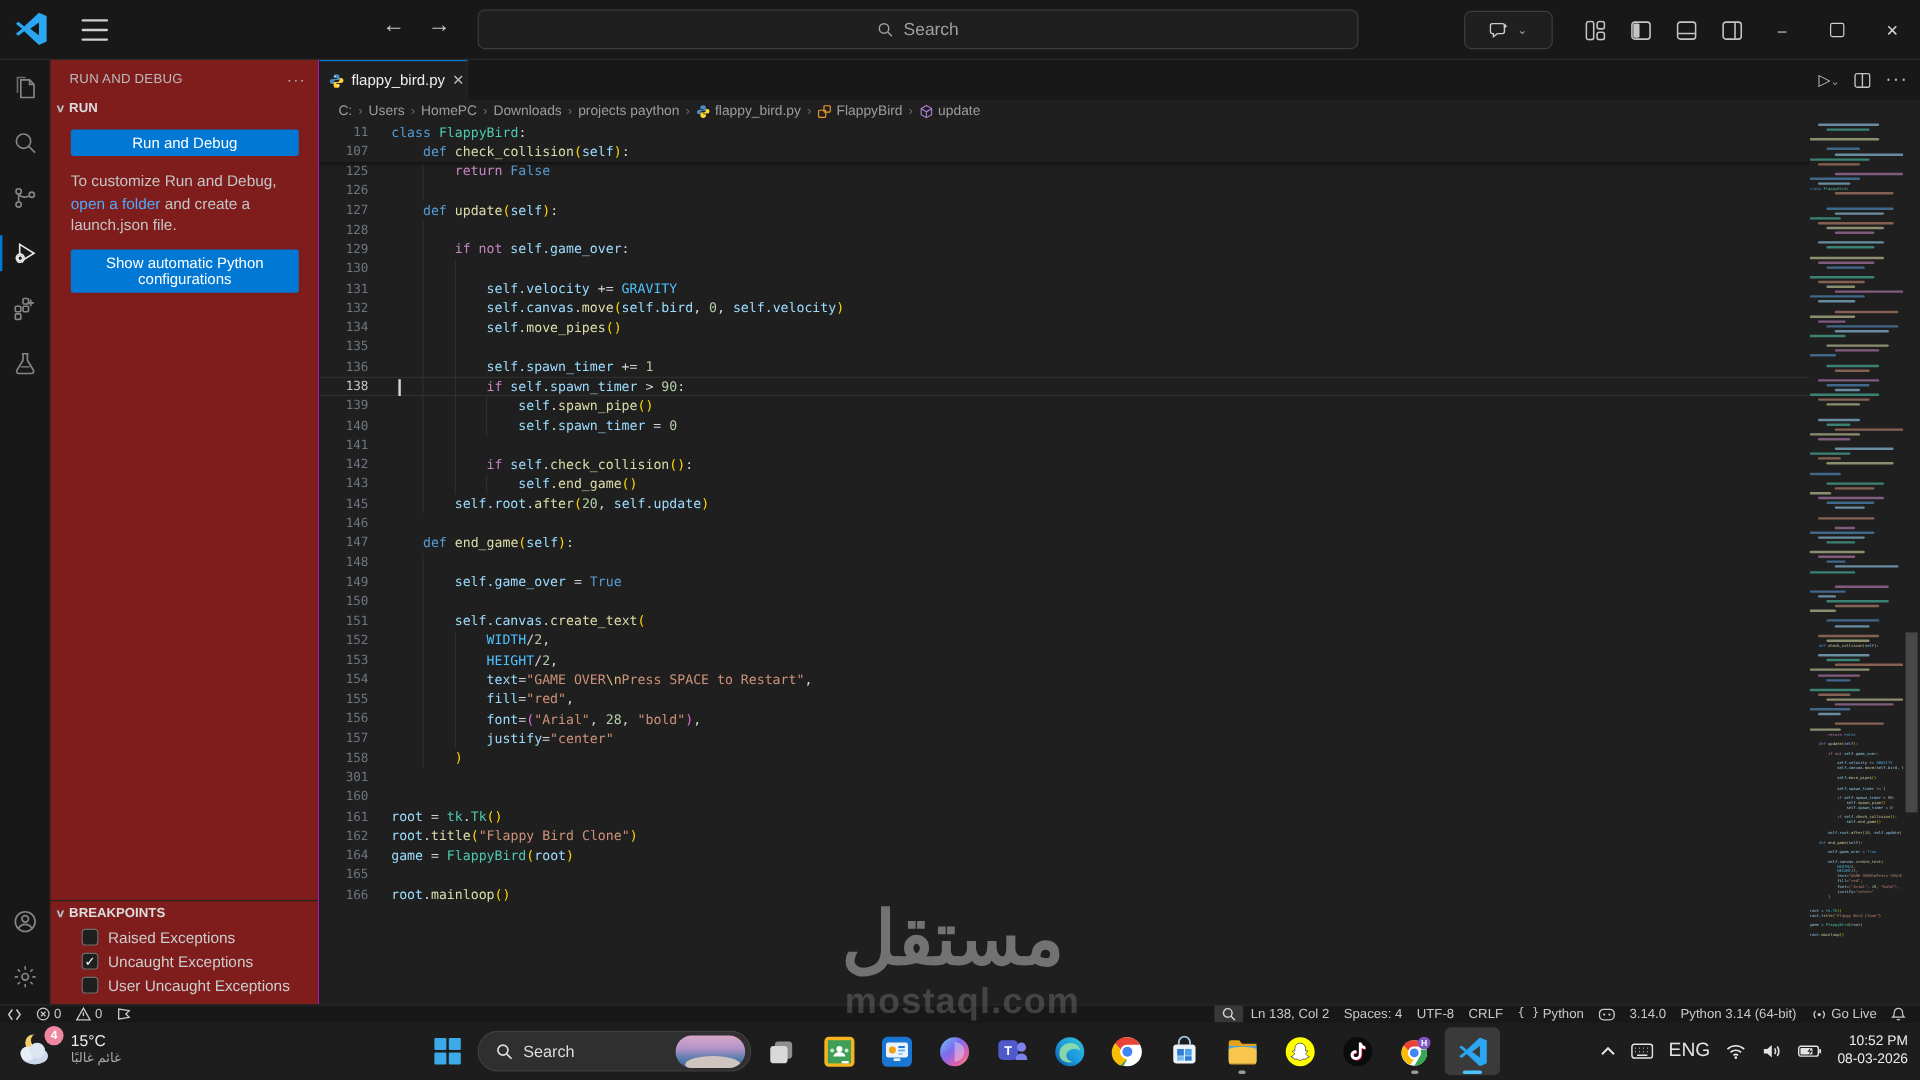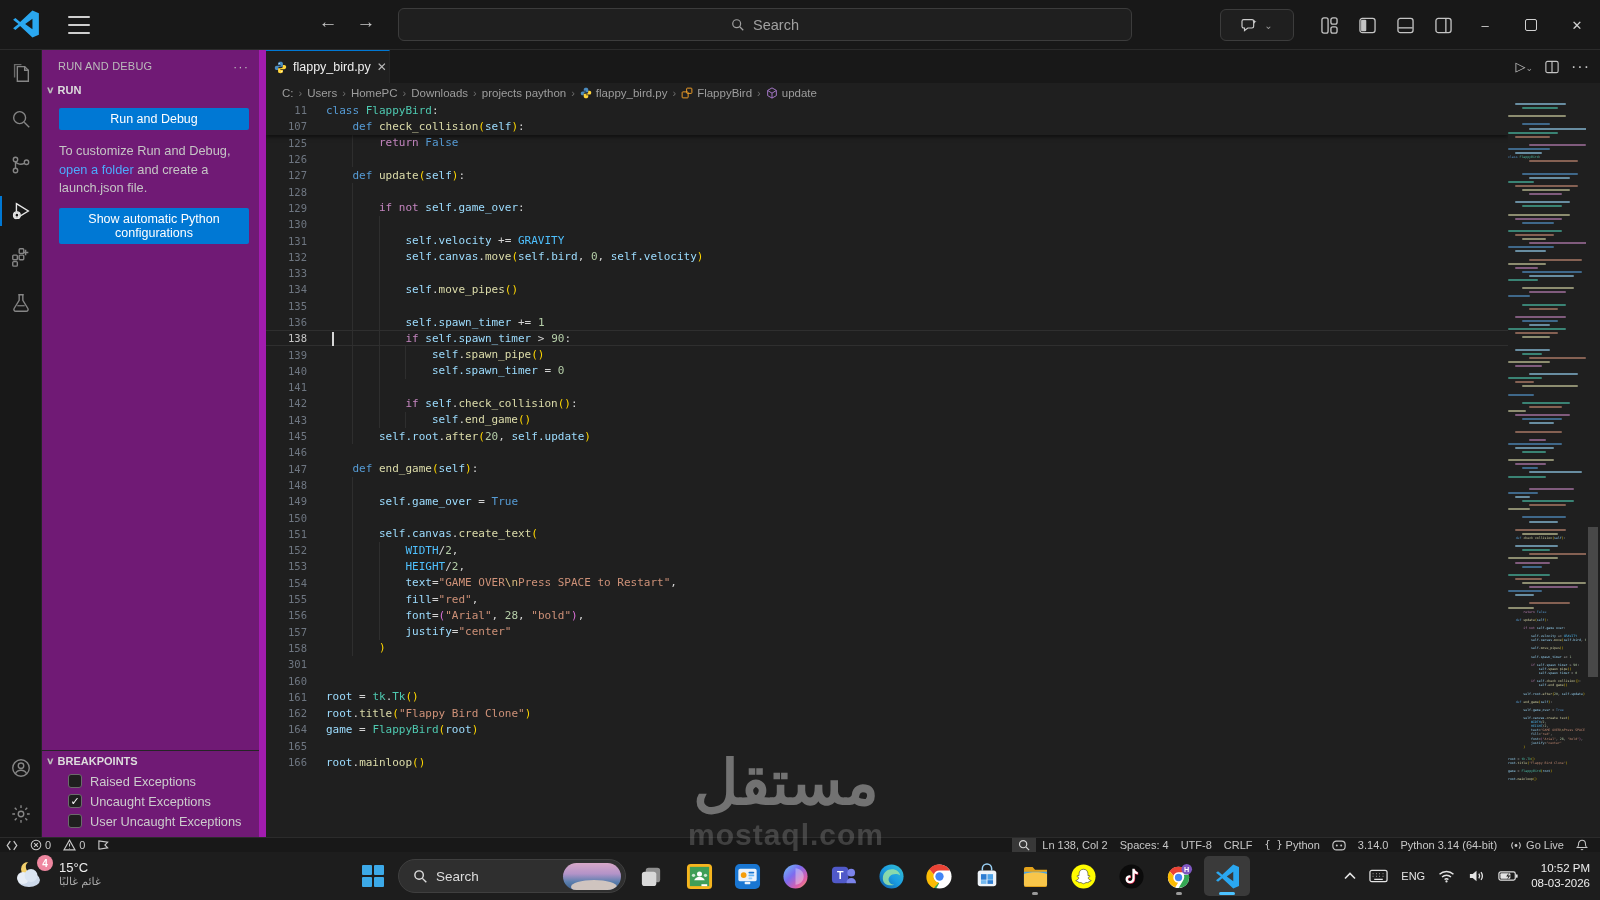--- a/index.html
+++ b/index.html
@@ -28,21 +28,21 @@
 
   
   #workbench{position:absolute;left:0;top:50px;width:1600px;height:787px;display:flex;}
   
   #activitybar{width:42px;background:#181818;border-right:1px solid #252525;display:flex;flex-direction:column;box-sizing:border-box;}
   .act-item{height:46px;display:flex;align-items:center;justify-content:center;color:#868686;position:relative;cursor:pointer;}
   .act-item.active{color:#e7e7e7;}
   .act-item.active::before{content:"";position:absolute;left:0;top:8px;bottom:8px;width:2px;background:#0078d4;}
   #act-spacer{flex:1;}
   
-  #sidebar{width:224px;background:#701a75;border-right:7px solid #a21caf;box-sizing:border-box;position:relative;font-size:13px;}
+  #sidebar{width:224px;background:#7f1d1d;border-right:1px solid #a21caf;box-sizing:border-box;position:relative;font-size:13px;}
   #sb-header{height:32px;display:flex;align-items:center;padding:0 10px 0 16px;font-size:11px;color:#bbb;letter-spacing:.2px;}
   #sb-header .more{margin-left:auto;color:#bbb;letter-spacing:1px;font-size:13px;}
   #run-row{display:flex;align-items:center;gap:4px;padding:2px 0 2px 5px;font-size:11px;font-weight:bold;color:#ddd;}
   .chev{font-size:9px;color:#bbb;transform:scaleX(1.3);}
   .sb-btn{display:block;margin:10px 17px 0 17px;width:190px;background:#0078d4;color:#fff;border:none;
           border-radius:2px;font-size:12.5px;padding:4px 2px;text-align:center;cursor:pointer;font-family:inherit;}
   #sb-note{margin:12px 17px 0 17px;color:#c5c5c5;font-size:12.8px;line-height:1.45;}
   #sb-note a{color:#4daafc;text-decoration:none;}
   #breakpoints{position:absolute;left:0;right:0;bottom:0;border-top:1px solid #252525;padding-bottom:6px;}
   #bp-header{display:flex;align-items:center;gap:4px;padding:4px 0 4px 5px;font-size:11px;font-weight:bold;color:#ddd;}
@@ -105,27 +105,27 @@
   .tb-cell.active{background:#3a3a3a;}
   .tb-dot{position:absolute;bottom:1px;left:50%;transform:translateX(-50%);width:6px;height:3px;border-radius:2px;background:#9a9a9a;}
   .tb-dot.blue{width:16px;background:#4cc2ff;}
   #search-pill{height:34px;width:228px;border-radius:17px;background:#2f2f2f;border:1px solid #3f3f3f;
                display:flex;align-items:center;gap:8px;padding:0 4px 0 14px;box-sizing:border-box;cursor:pointer;}
   #search-pill .lbl{font-size:13.5px;color:#ddd;flex:1;}
   #pill-art{width:58px;height:27px;border-radius:14px;overflow:hidden;position:relative;
             background:linear-gradient(180deg,#d8a8c8 0%,#b393c8 40%,#5b7fae 70%,#3c5e8e 100%);}
   #pill-art::after{content:"";position:absolute;left:8px;bottom:-4px;width:46px;height:14px;border-radius:50%;background:#cfc4bf;}
   #tray{position:absolute;right:10px;top:0;height:48px;display:flex;align-items:center;gap:13px;color:#e4e4e4;}
-  #tray .txt{font-size:11px;}
+  #tray .txt{font-size:16px;}
   #clock{text-align:right;font-size:11.5px;line-height:1.3;color:#eee;}
 
   
   #watermark{position:absolute;left:688px;top:752px;z-index:40;text-align:center;pointer-events:none;}
   #wm-ar{font-size:62px;font-weight:bold;color:#8e8e8e;opacity:.75;line-height:1;}
-  #wm-en{font-size:30px;font-weight:bold;letter-spacing:1px;color:rgba(170,170,170,.28);line-height:1;margin-top:6px;}
+  #wm-en{font-size:30px;font-weight:bold;letter-spacing:1px;color:rgba(170,170,170,.28);line-height:1;margin-top:6px;margin-left:16px;}
 </style>
 </head>
 <body>
 
 <div id="titlebar">
   <span id="vscode-logo" class="ic">
     <svg viewBox="0 0 100 100" width="28" height="28">
         <path fill="#2aa7f0" fill-rule="evenodd" d="M73 2 L96 12 V88 L73 98 L29 57 L12 71 L4 65 L23 50 L4 35 L12 29 L29 43 Z M73 31 L47 50 L73 69 Z"></path>
       </svg>
   </span>
@@ -386,21 +386,20 @@
         </div>
       <div id="code-lines">
           <div class="code-line"><span class="gutter">125</span><span class="ig"></span><span class="ig b"></span><span class="c-ctrl">return </span><span class="c-kw">False</span></div>
           <div class="code-line"><span class="gutter">126</span><span class="ig"></span><span class="ig b"></span></div>
           <div class="code-line"><span class="gutter">127</span><span class="ig"></span><span class="c-kw">def </span><span class="c-fn">update</span><span class="c-p1">(</span><span class="c-var">self</span><span class="c-p1">)</span><span class="c-p">:</span></div>
           <div class="code-line"><span class="gutter">128</span><span class="ig"></span><span class="ig b"></span></div>
           <div class="code-line"><span class="gutter">129</span><span class="ig"></span><span class="ig b"></span><span class="c-ctrl">if not </span><span class="c-var">self.game_over</span><span class="c-p">:</span></div>
           <div class="code-line"><span class="gutter">130</span><span class="ig"></span><span class="ig b"></span><span class="ig b"></span></div>
           <div class="code-line"><span class="gutter">131</span><span class="ig"></span><span class="ig b"></span><span class="ig b"></span><span class="c-var">self.velocity</span><span class="c-p"> += </span><span class="c-const">GRAVITY</span></div>
           <div class="code-line"><span class="gutter">132</span><span class="ig"></span><span class="ig b"></span><span class="ig b"></span><span class="c-var">self.canvas</span><span class="c-p">.</span><span class="c-fn">move</span><span class="c-p1">(</span><span class="c-var">self.bird</span><span class="c-p">, </span><span class="c-num">0</span><span class="c-p">, </span><span class="c-var">self.velocity</span><span class="c-p1">)</span></div>
-          <div class="code-line"><span class="gutter">133</span><span class="ig"></span><span class="ig b"></span><span class="ig b"></span></div>
           <div class="code-line"><span class="gutter">134</span><span class="ig"></span><span class="ig b"></span><span class="ig b"></span><span class="c-var">self</span><span class="c-p">.</span><span class="c-fn">move_pipes</span><span class="c-p1">()</span></div>
           <div class="code-line"><span class="gutter">135</span><span class="ig"></span><span class="ig b"></span><span class="ig b"></span></div>
           <div class="code-line"><span class="gutter">136</span><span class="ig"></span><span class="ig b"></span><span class="ig b"></span><span class="c-var">self.spawn_timer</span><span class="c-p"> += </span><span class="c-num">1</span></div>
           <div class="code-line current"><span class="gutter">138</span><span class="ig"></span><span class="ig b"></span><span class="ig b"></span><span class="c-ctrl">if </span><span class="c-var">self.spawn_timer</span><span class="c-p"> &gt; </span><span class="c-num">90</span><span class="c-p">:</span><span class="caret"></span></div>
           <div class="code-line"><span class="gutter">139</span><span class="ig"></span><span class="ig b"></span><span class="ig b"></span><span class="ig b"></span><span class="c-var">self</span><span class="c-p">.</span><span class="c-fn">spawn_pipe</span><span class="c-p1">()</span></div>
           <div class="code-line"><span class="gutter">140</span><span class="ig"></span><span class="ig b"></span><span class="ig b"></span><span class="ig b"></span><span class="c-var">self.spawn_timer</span><span class="c-p"> = </span><span class="c-num">0</span></div>
           <div class="code-line"><span class="gutter">141</span><span class="ig"></span><span class="ig b"></span><span class="ig b"></span></div>
           <div class="code-line"><span class="gutter">142</span><span class="ig"></span><span class="ig b"></span><span class="ig b"></span><span class="c-ctrl">if </span><span class="c-var">self</span><span class="c-p">.</span><span class="c-fn">check_collision</span><span class="c-p1">()</span><span class="c-p">:</span></div>
           <div class="code-line"><span class="gutter">143</span><span class="ig"></span><span class="ig b"></span><span class="ig b"></span><span class="ig b"></span><span class="c-var">self</span><span class="c-p">.</span><span class="c-fn">end_game</span><span class="c-p1">()</span></div>
           <div class="code-line"><span class="gutter">145</span><span class="ig"></span><span class="ig b"></span><span class="c-var">self.root</span><span class="c-p">.</span><span class="c-fn">after</span><span class="c-p1">(</span><span class="c-num">20</span><span class="c-p">, </span><span class="c-var">self.update</span><span class="c-p1">)</span></div>

